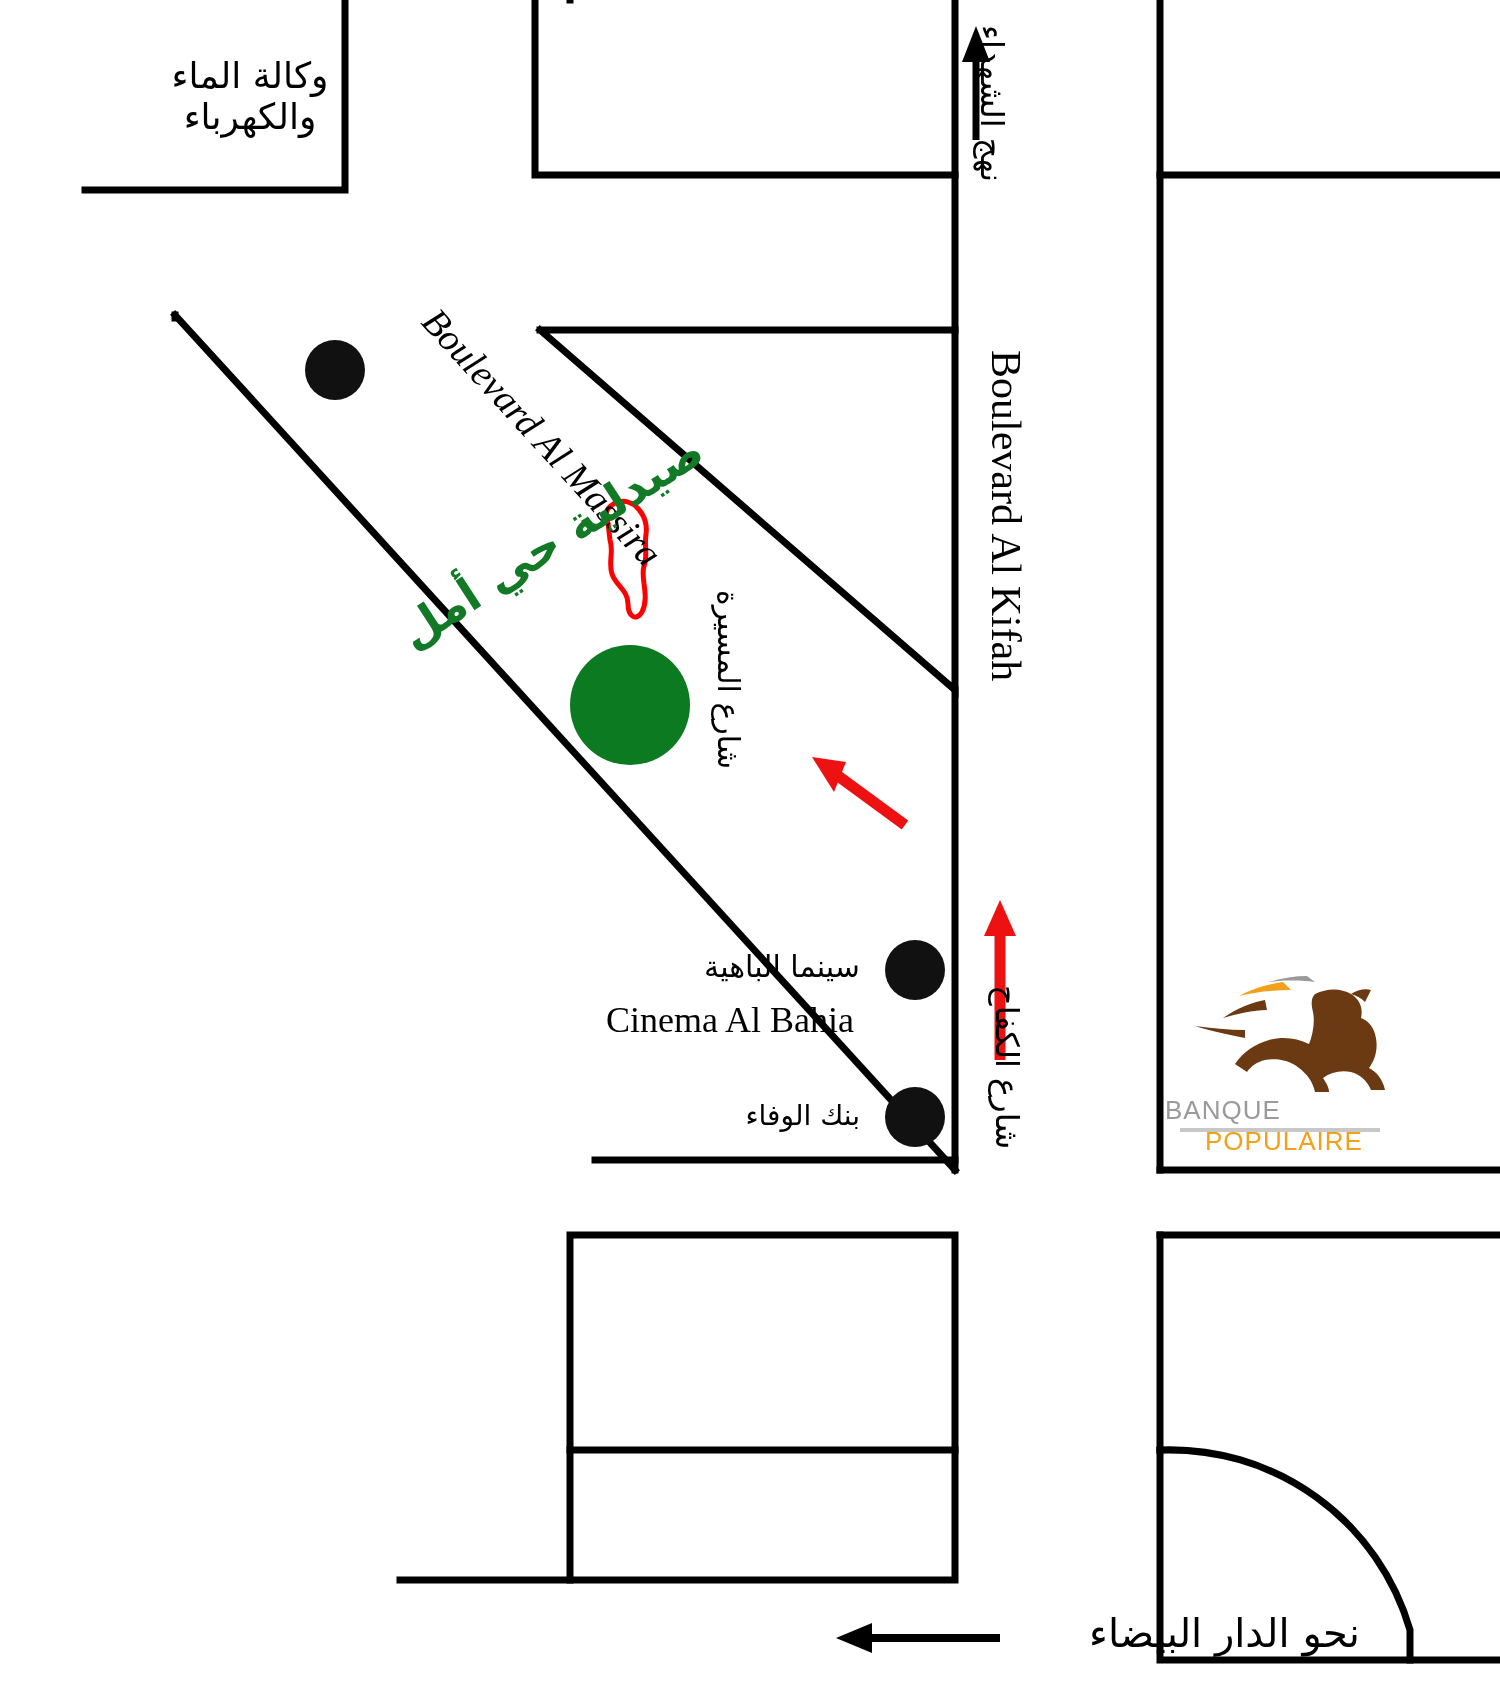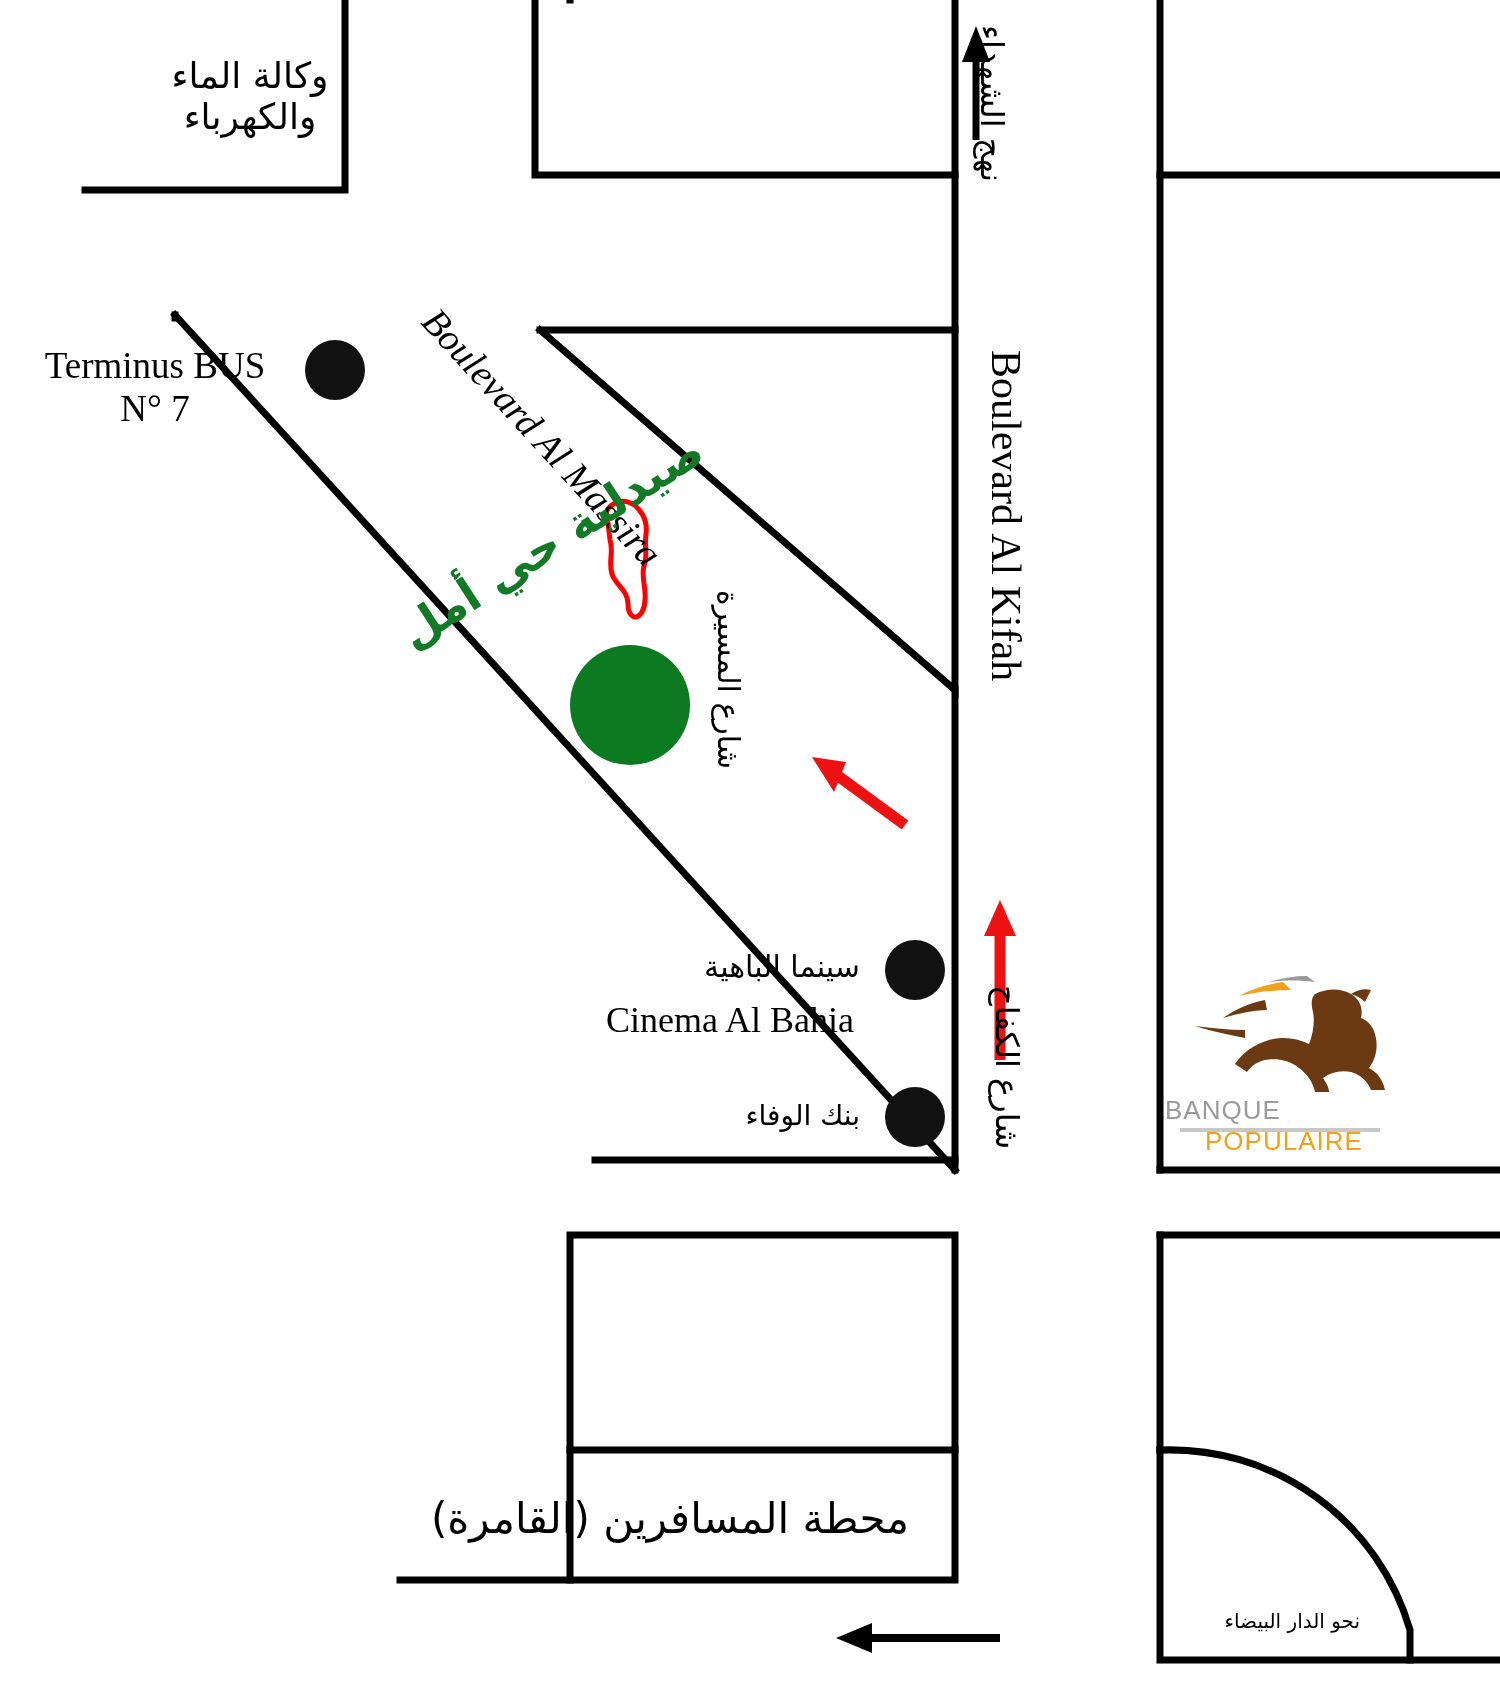--- a/index.html
+++ b/index.html
@@ -139,22 +139,20 @@
 
     <g stroke="#000000" stroke-width="8" fill="#000000">
       <line x1="1000" y1="1638" x2="860" y2="1638"></line>
       <polygon points="836,1638 872,1623 872,1653" stroke="none"></polygon>
     </g>
   </svg>
 
   <div class="lbl ar" style="left:150px; top:55px; width:200px; text-align:center; font-size:36px;">وكالة الماء
 والكهرباء</div>
 
-  <div class="lbl serif" style="left:10px; top:345px; width:290px; text-align:center; font-size:37px;">Terminus BUS
-N° 7</div>
 
   <div class="lbl serif" style="left:445px; top:300px; font-size:38px; font-style:italic;
               transform:rotate(47.5deg); transform-origin:left top;">Boulevard Al Massira</div>
 
   <div class="lbl ar" style="left:745px; top:590px; font-size:30px;
               transform:rotate(90deg); transform-origin:left top;">شارع المسيرة</div>
 
   <div class="lbl serif" style="left:1030px; top:350px; font-size:42px;
               transform:rotate(90deg); transform-origin:left top;">Boulevard Al Kifah</div>
 
@@ -166,23 +164,22 @@
 
   <div class="lbl ar green-txt" style="left:390px; top:615px; font-size:46px; font-weight:bold;
               transform:rotate(-33deg); transform-origin:left top;">صيدلية حي أمل</div>
 
   <div class="lbl ar" style="left:660px; top:950px; font-size:30px; width:200px;">سينما الباهية</div>
 
   <div class="lbl serif" style="left:600px; top:1000px; font-size:36px; text-align:center; width:260px;">Cinema Al Bahia</div>
 
   <div class="lbl ar" style="left:700px; top:1100px; font-size:28px; text-align:right; width:160px;">بنك الوفاء</div>
 
-  <div class="lbl ar" style="left:380px; top:1495px; font-size:42px; text-align:center; width:580px;">محطة المسافرين (القامرة)</div>
-
-  <div class="lbl ar" style="left:1060px; top:1610px; font-size:20px; text-align:right; width:300px;">نحو الدار البيضاء</div>
+
+  <div class="lbl ar" style="left:1060px; top:1610px; font-size:40px; text-align:right; width:300px;">نحو الدار البيضاء</div>
 
   <svg class="bp-logo" viewBox="0 0 290 140">
     <g>
       <path fill="#6b3a12" d="M80 78 C60 74, 42 70, 30 66 C46 68, 64 70, 80 70 Z"></path>
       <path fill="#6b3a12" d="M100 40 C88 42, 72 48, 58 58 C72 54, 88 50, 102 50 Z"></path>
       <path fill="#f3a01a" d="M118 22 C104 24, 88 28, 74 36 C92 32, 110 30, 126 30 Z"></path>
       <path fill="#9a9a9a" d="M142 16 C130 16, 116 18, 104 22 C120 20, 136 20, 150 22 Z"></path>
       <path fill="#6b3a12" d="M150 34 C162 28, 176 28, 186 34 C196 40, 198 50, 196 58
                                C202 60, 208 66, 210 74 C214 88, 210 100, 204 108
                                C212 112, 218 120, 220 130 L 206 130

